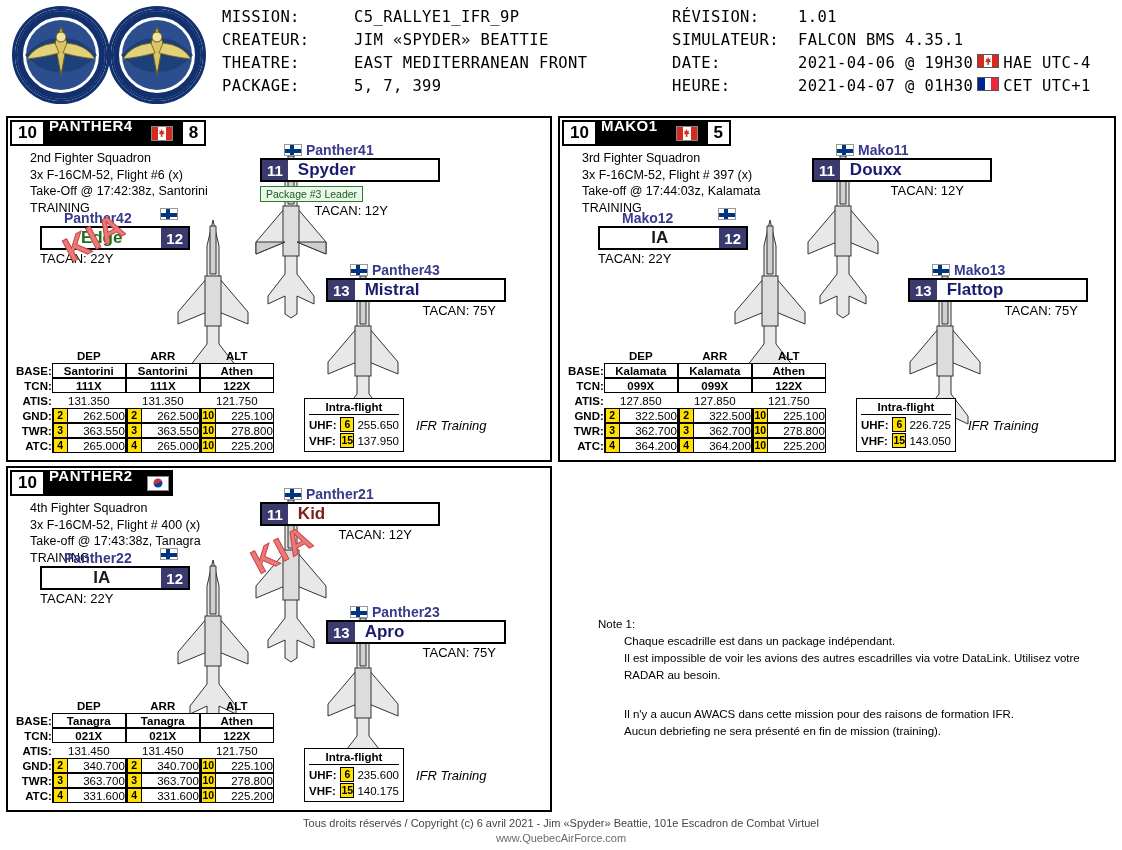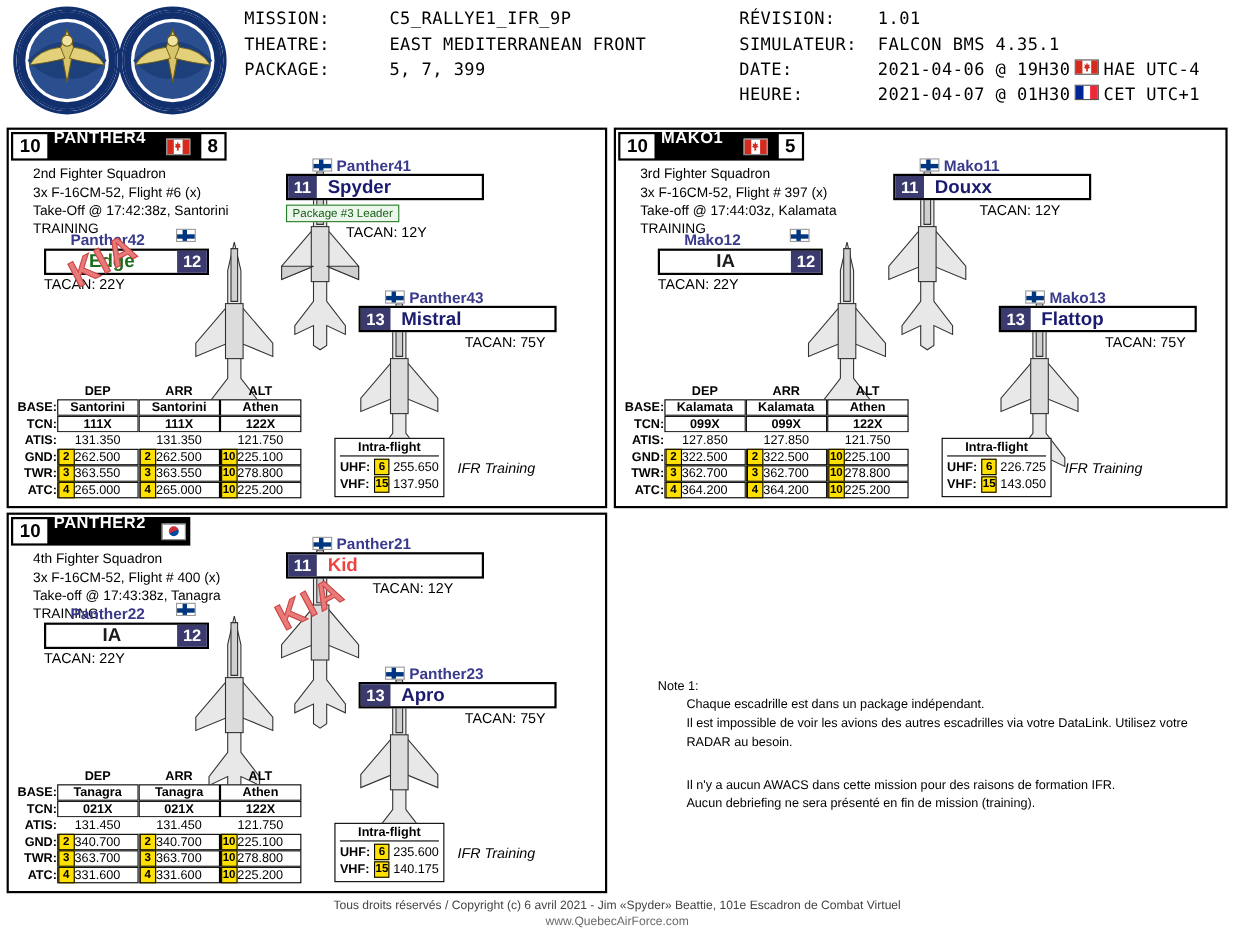--- a/index.html
+++ b/index.html
@@ -96,21 +96,21 @@
   .freq table { border-collapse: collapse; }
   .freq th { font-weight: bold; font-size: 11.5px; padding: 0 4px 1px 4px; text-align:center; }
   .freq td { padding: 0; }
   .rowlbl { font-weight: bold; text-align: right; padding-right: 4px; font-size: 11.5px; white-space: nowrap; }
   .cell { border: 1px solid #000; background:#fff; height: 15px; display:flex; align-items:center;
           justify-content: center; font-size: 11.5px; width: 74px; }
   .cell.nobox { border: none; }
   .cell.b { font-weight: bold; }
   .chan { background: #ffe000; border: 1px solid #000; font-weight: bold; font-size: 10.5px;
           width: 15px; text-align:center; line-height: 13px; }
-  .freqv { flex:1; text-align:left; }
+  .freqv { flex:1; text-align:right; }
 
   .intra { position: absolute; border: 1px solid #000; background:#fff; padding: 2px 4px; }
   .intra .ttl { font-weight: bold; font-size: 11.5px; text-align:center; border-bottom: 1px solid #000;
                 margin-bottom: 2px; padding-bottom:1px;}
   .intra .r { display:flex; align-items:center; gap: 3px; font-size: 11.5px; margin-bottom:1px; }
   .intra .r .lb { font-weight: bold; width: 30px; }
 
   .ifr-note { position: absolute; font-size: 13px; color:#000;font-style:italic; }
 
   
@@ -160,20 +160,24 @@
       </div>
     </div>
 
     <div class="hdr-cols">
       <div class="hdr-col-left">
         <div class="hdr-row">
           <span class="hdr-label lbl-w1">MISSION:</span>
           <span class="hdr-val">C5_RALLYE1_IFR_9P</span>
         </div>
         <div class="hdr-row">
+          <span class="hdr-label lbl-w1">CREATEUR:</span>
+          <span class="hdr-val">JIM «SPYDER» BEATTIE</span>
+        </div>
+        <div class="hdr-row">
           <span class="hdr-label lbl-w1">THEATRE:</span>
           <span class="hdr-val">EAST MEDITERRANEAN FRONT</span>
         </div>
         <div class="hdr-row">
           <span class="hdr-label lbl-w1">PACKAGE:</span>
           <span class="hdr-val">5, 7, 399</span>
         </div>
       </div>
 
       <div class="hdr-col-right">
@@ -680,21 +684,21 @@
         </svg>
       </div>
 
       <div class="pilot" style="left:252px; top:18px; width:180px;">
         <div class="pname">
           <span class="flag-fi"></span>
           <span>Panther21</span>
         </div>
         <div class="cs-row">
           <span class="cs-num">11</span>
-          <span class="cs-name" style="color:#ef4444">Kid</span>
+          <span class="cs-name" style="color:#7f1d1d">Kid</span>
         </div>
         <div class="tacan" style="text-align:right; width:152px;">TACAN: 12Y</div>
       </div>
       <div class="kia" style="left:242px; top:62px;">KIA</div>
 
       <div class="pilot" style="left:32px; top:82px; width:150px;">
         <div class="pname">
           <span>Panther22</span>
         </div>
         <div class="cs-row">

